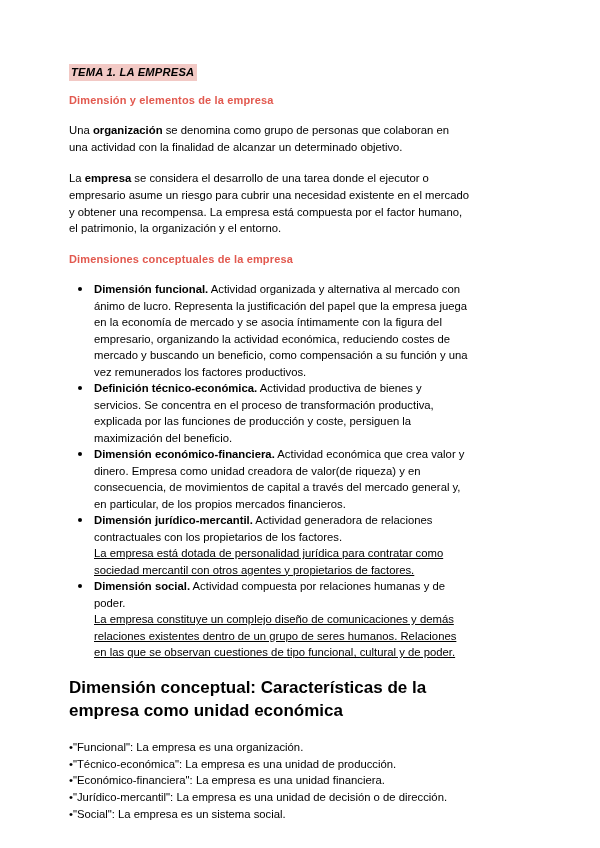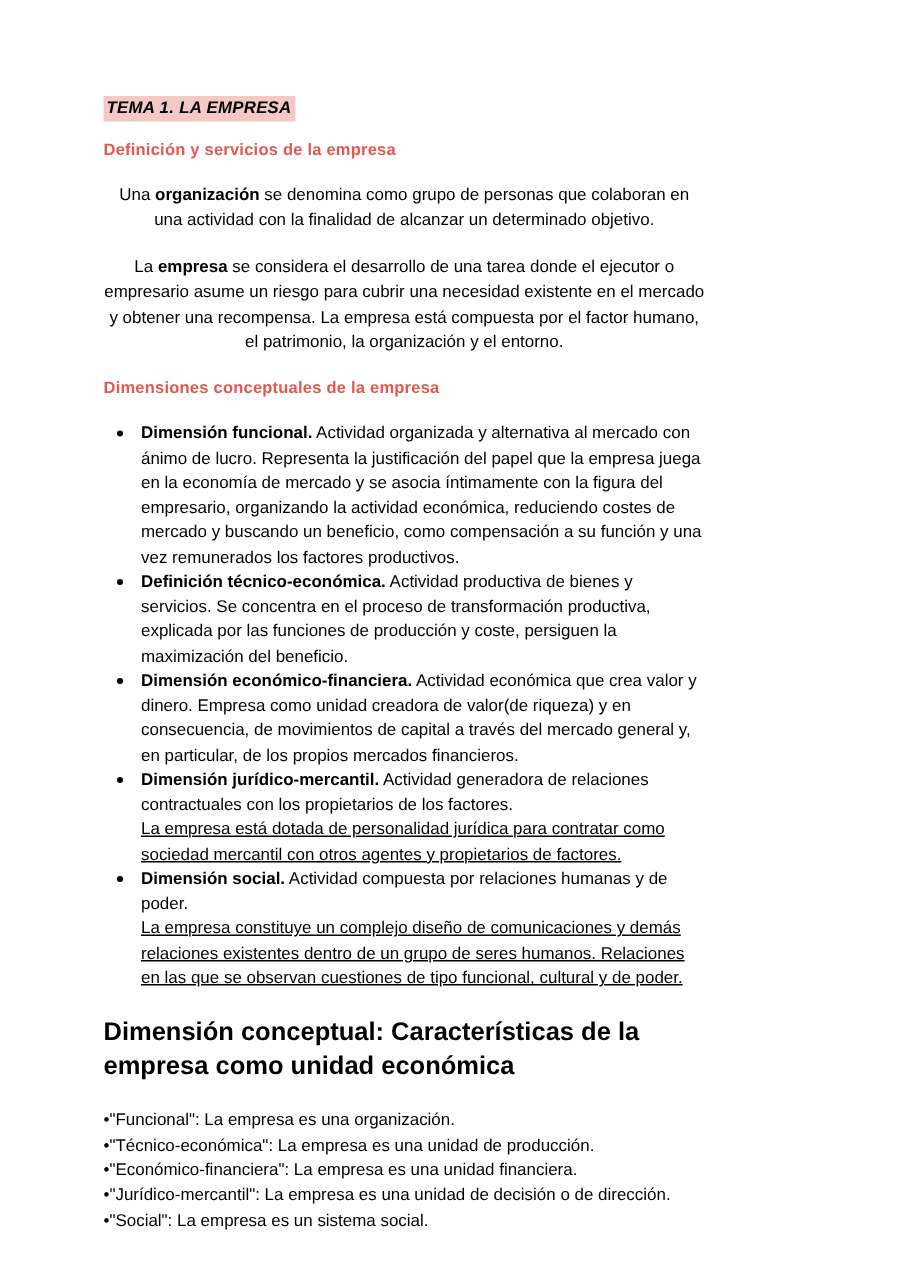--- a/index.html
+++ b/index.html
@@ -54,21 +54,21 @@
     font-weight: bold;
     font-size: 11px;
     letter-spacing: 0.15px;
     margin: 0 0 15px 0;
     line-height: 1.3;
   }
   .para {
     font-size: 11.3px;
     line-height: 1.48;
     margin: 0 0 15px 0;
-    text-align: center;
+    text-align: left;
   }
   .para b { font-weight: bold; }
   .bullets {
     list-style: none;
     margin: 0 0 15px 0;
     padding: 0;
   }
   .bullets > li {
     position: relative;
     padding-left: 25px;
@@ -111,21 +111,21 @@
   .closing b { font-weight: bold; }
 </style>
 </head>
 <body>
 
 <div class="page">
 
   <div class="doc-title">TEMA 1. LA EMPRESA</div>
 
 
-  <div class="sec-heading">Definición y servicios de la empresa</div>
+  <div class="sec-heading">Dimensión y elementos de la empresa</div>
 
   <p class="para"><span>Una </span><b>organización</b><span> se denomina como grupo de personas que colaboran en una actividad con la finalidad de alcanzar un determinado objetivo.</span></p>
 
   <p class="para"><span>La </span><b>empresa</b><span> se considera el desarrollo de una tarea donde el ejecutor o empresario asume un riesgo para cubrir una necesidad existente en el mercado y obtener una recompensa. La empresa está compuesta por el factor humano, el patrimonio, la organización y el entorno.</span></p>
 
   <div class="sec-heading">Dimensiones conceptuales de la empresa</div>
 
   <ul class="bullets">
     <li>
       <span class="dot"></span>

